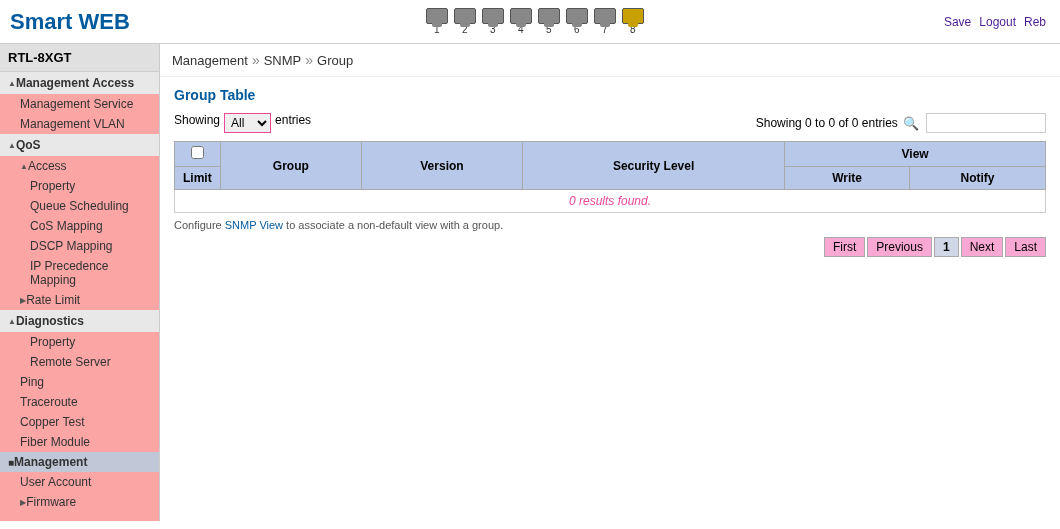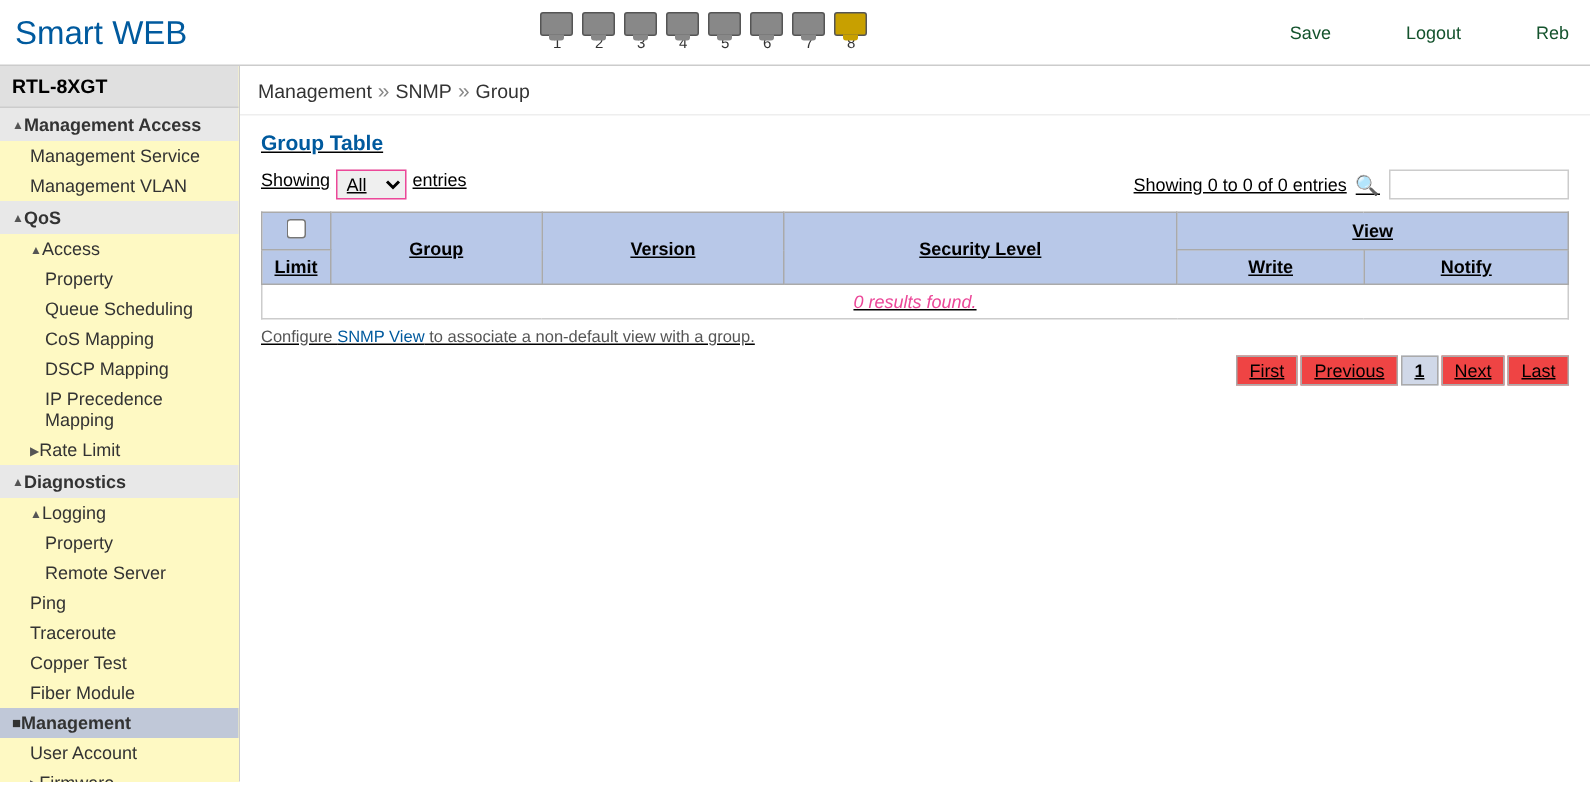--- a/index.html
+++ b/index.html
@@ -9,21 +9,21 @@
     #header {
       background: #fff;
       display: flex;
       align-items: center;
       justify-content: space-between;
       padding: 8px 10px;
       border-bottom: 1px solid #ccc;
     }
     #logo {
       font-size: 22px;
-      font-weight: normal;
+      font-weight: bold;
       color: #005a9e;
     }
     #port-icons {
       display: flex;
       align-items: center;
       gap: 6px;
     }
     .port-icon {
       display: flex;
       flex-direction: column;
@@ -52,37 +52,36 @@
       height: 4px;
       background: inherit;
       border-radius: 0 0 2px 2px;
     }
     #header-actions {
       display: flex;
       gap: 0;
       font-size: 12px;
     }
     #header-actions a {
-      color: #14532d;
+      color: #4c1d95;
       text-decoration: none;
       padding: 2px 4px;
       cursor: pointer;
-      margin-left: 42px;
     }
 
     
     #layout {
       display: flex;
       height: calc(529px - 52px);
     }
 
     
     #sidebar {
       width: 160px;
-      background: #fef9c3;
+      background: #fca5a5;
       border-right: 1px solid #ccc;
       overflow-y: auto;
       flex-shrink: 0;
     }
     #sidebar-title {
       background: #e0e0e0;
       padding: 6px 8px;
       font-weight: bold;
       font-size: 13px;
       border-bottom: 1px solid #ccc;
@@ -136,21 +135,20 @@
       display: flex;
       align-items: center;
       gap: 4px;
     }
     #breadcrumb .sep {
       color: #888;
       font-size: 14px;
     }
     #content {
       padding: 10px 14px;
-      text-decoration: underline;
     }
     #content-title {
       font-size: 14px;
       font-weight: bold;
       color: #005a9e;
       margin-bottom: 10px;
     }
 
     
     .table-controls {
@@ -229,21 +227,21 @@
     
     .pagination {
       display: flex;
       justify-content: flex-end;
       gap: 2px;
       margin: 4px 0 8px;
     }
     .page-btn {
       padding: 2px 8px;
       border: 1px solid #aaa;
-      background: #ef4444;
+      background: #f9a8d4;
       cursor: pointer;
       font-size: 12px;
     }
     .page-btn.current {
       background: #d0d8e8;
       font-weight: bold;
     }
 
     
     .action-buttons {
@@ -351,24 +349,20 @@
       <span>IP Precedence Mapping</span>
     </div>
     <div class="sidebar-item sub">
       <span class="triangle right"></span>
       <span>Rate Limit</span>
     </div>
 
     <div class="sidebar-item category">
       <span class="triangle up"></span>
       <span>Diagnostics</span>
-    </div>
-    <div class="sidebar-item sub">
-      <span class="triangle up"></span>
-      <span>Logging</span>
     </div>
     <div class="sidebar-item sub2">
       <span>Property</span>
     </div>
     <div class="sidebar-item sub2">
       <span>Remote Server</span>
     </div>
     <div class="sidebar-item sub">
       <span>Ping</span>
     </div>

